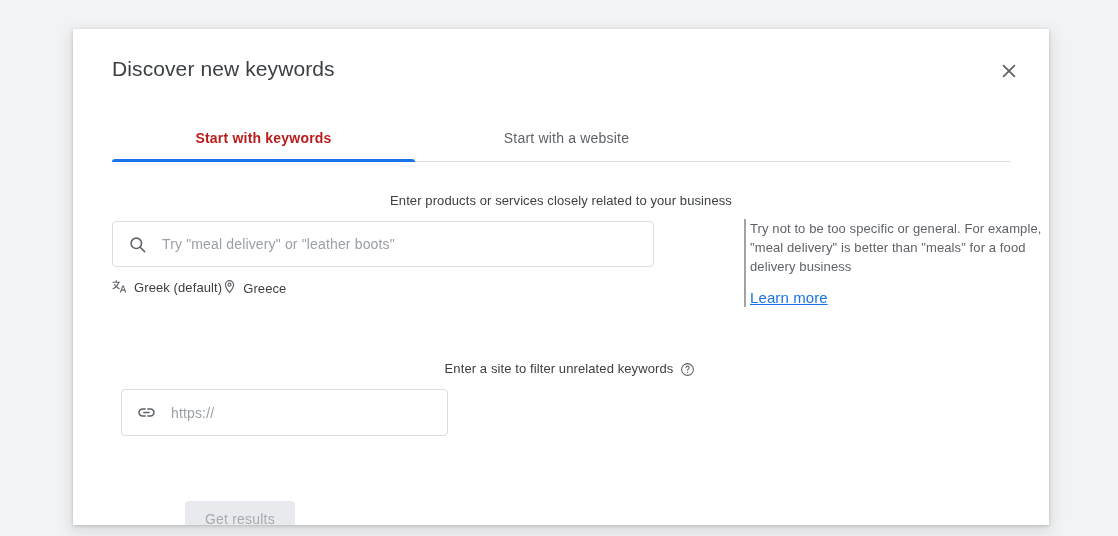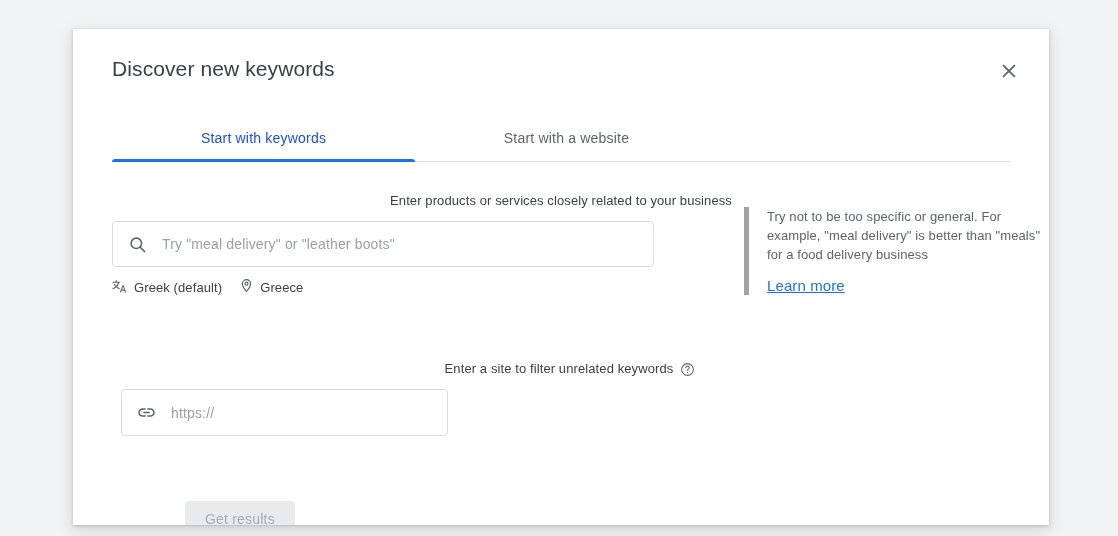--- a/index.html
+++ b/index.html
@@ -77,21 +77,21 @@
     border: none;
     font-family: inherit;
     padding: 0;
   }
   .tab-1 { left: 0; width: 303px; }
   .tab-2 { left: 303px; width: 303px; }
   .tab.active {
     color: #1a73e8;
     font-weight: 500;
   }
-  .tab.active .tab-label { color: #1d4ed8; font-weight: 400; }
+  .tab.active .tab-label { color: #b91c1c; font-weight: 700; }
   .tab .tab-label { color: #5f6368; font-weight: 400; }
   .tab-underline {
     position: absolute;
     left: 0;
     bottom: -1px;
     width: 303px;
     height: 3px;
     background: #1a73e8;
     border-radius: 3px 3px 0 0;
   }
@@ -166,40 +166,40 @@
     font-size: 14px;
     color: #202124;
     background: transparent;
     letter-spacing: 0.15px;
     height: 100%;
   }
   .text-input::placeholder { color: #9aa0a6; opacity: 1; }
 
   .meta-row {
     display: flex;
-    align-items: flex-start;
+    align-items: flex-end;
     margin-top: 11px;
-    gap: 17px;
   }
   .meta-chip {
     display: flex;
     align-items: center;
     gap: 6px;
     font-size: 13px;
     color: #3c4043;
     letter-spacing: 0.1px;
     cursor: pointer;
     white-space: nowrap;
   }
 
   
   .side-note {
     position: absolute;
-    border-left: 5px solid #a3a3a3;
-    padding-left: 18px;
+    border-left: 2px solid #a3a3a3;
+    padding-left: 4px;
+    margin-top: 12px;
   }
   .side-note-keywords { left: 632px; top: 15px; width: 300px; }
   .side-note-site { left: 632px; top: 25px; width: 300px; }
 
   .side-note p {
     font-size: 13px;
     line-height: 19px;
     color: #5f6368;
     letter-spacing: 0.1px;
   }

